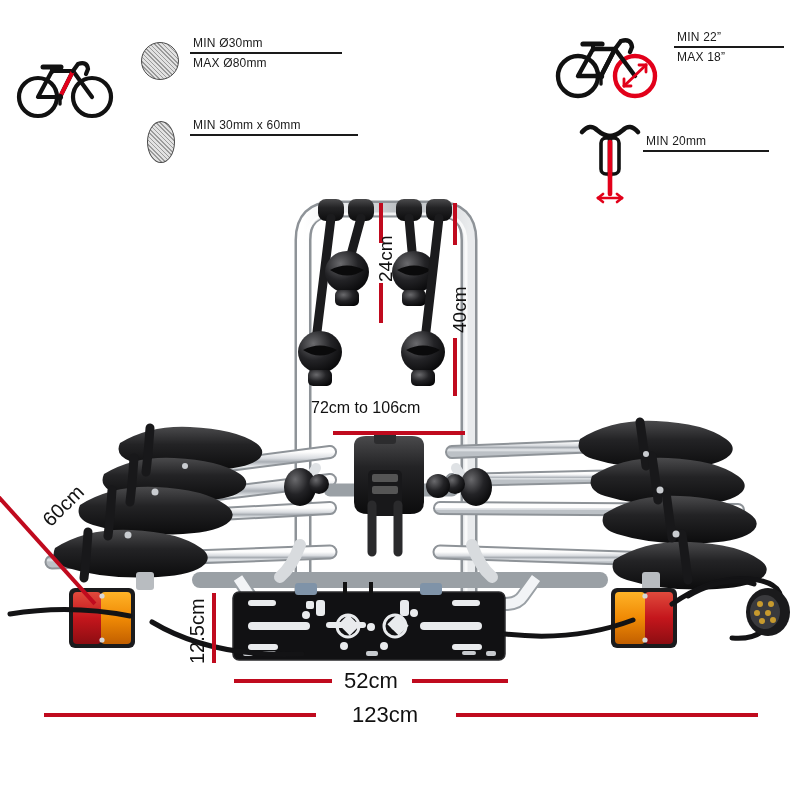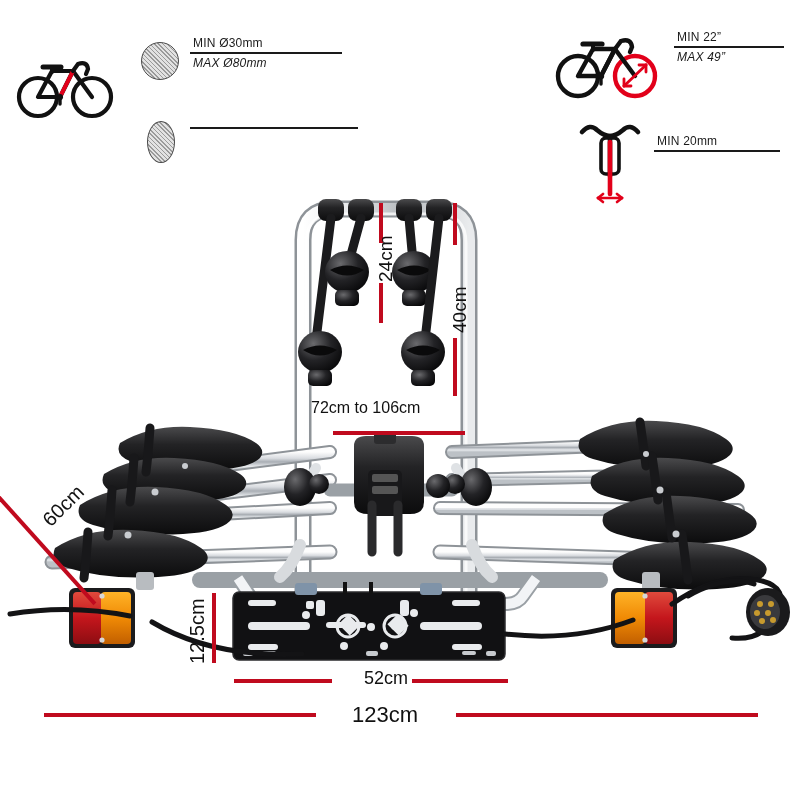--- a/index.html
+++ b/index.html
@@ -11,21 +11,21 @@
     position:relative;
     overflow:hidden;
   }
   .abs{position:absolute;}
 
   
   .spec-text{font-size:12px;letter-spacing:.2px;white-space:nowrap;color:#1a1a1a;}
   .spec-frac{display:inline-block;text-align:left;}
   .spec-frac .num{padding:0 3px 2px 3px;}
   .spec-frac .rule{height:2px;background:#1a1a1a;width:100%;}
-  .spec-frac .den{padding:2px 3px 0 3px;font-style:italic;}
+  .spec-frac .den{padding:2px 3px 0 3px;}
 
   .hatch-circle{
     border:1.6px solid #4a4a4a;
     border-radius:50%;
     background:
       repeating-linear-gradient(45deg,
         #9a9a9a 0px,#9a9a9a 1px,
         #e2e2e2 1px,#e2e2e2 3px);
   }
 
@@ -73,20 +73,21 @@
       <div class="num">MIN Ø30mm</div>
       <div class="rule"></div>
       <div class="den">MAX Ø80mm</div>
     </div>
   </div>
 
   <div class="abs hatch-circle" style="left:133px;top:93px;width:26px;height:40px;"></div>
 
   <div class="abs spec-text" style="left:176px;top:90px;">
     <div class="spec-frac" style="min-width:168px;">
+      <div class="num">MIN  30mm x 60mm</div>
       <div class="rule"></div>
     </div>
   </div>
 </div>
 
 <div class="abs" style="left:548px;top:22px;width:250px;height:175px;">
 
   <div class="abs" style="left:6px;top:4px;">
     <svg width="112" height="76" viewBox="0 0 112 76">
       <circle cx="24" cy="50" r="20" fill="none" stroke="#111" stroke-width="4.4"></circle>
@@ -106,41 +107,41 @@
         <path d="M92 39 L92 46"></path>
           <path d="M92 39 L85 39"></path>
       </g>
     </svg>
   </div>
 
   <div class="abs spec-text" style="left:126px;top:8px;">
     <div class="spec-frac" style="min-width:110px;">
       <div class="num">MIN 22”</div>
       <div class="rule"></div>
-      <div class="den">MAX 49”</div>
+      <div class="den">MAX 18”</div>
     </div>
   </div>
 
   <div class="abs" style="left:26px;top:94px;">
     <svg width="72" height="88" viewBox="0 0 72 88">
       <path d="M8 16 Q16 7 23 14 Q30 20 36 20 Q42 20 49 14 Q56 7 64 16" fill="none" stroke="#111" stroke-width="4.6" stroke-linecap="round"></path>
       <rect x="27" y="22" width="18" height="36" rx="5" fill="none" stroke="#111" stroke-width="3.6"></rect>
       <path d="M36 20 L36 60" stroke="#111" stroke-width="4.6" stroke-linecap="round"></path>
       <path d="M36 26 L36 78" stroke="#e2001a" stroke-width="4.6" stroke-linecap="round"></path>
       <g stroke="#e2001a" stroke-width="2.6" stroke-linecap="round">
         <path d="M24 82 L48 82"></path>
         <path d="M24 82 L29 78"></path>
           <path d="M24 82 L29 86"></path>
         <path d="M48 82 L43 78"></path>
           <path d="M48 82 L43 86"></path>
       </g>
     </svg>
   </div>
 
-  <div class="abs spec-text" style="left:106px;top:112px;">
+  <div class="abs spec-text" style="left:95px;top:112px;">
     <div class="spec-frac" style="min-width:126px;">
       <div class="num">MIN  20mm</div>
       <div class="rule"></div>
     </div>
   </div>
 </div>
 
 <svg class="prod" viewBox="0 0 800 800">
   <defs>
     <linearGradient id="alu" x1="0" y1="0" x2="0" y2="1">
@@ -401,18 +402,18 @@
 <div class="abs dim-label" style="left:311px;top:399px;font-size:16px;">72cm to 106cm</div>
 <div class="abs redline hline" style="left:333px;top:431px;width:132px;"></div>
 
 <div class="abs redline" style="left:30px;top:440px;width:4px;height:188px;transform:rotate(-42deg);transform-origin:center;"></div>
 <div class="abs dim-label rot-diag" style="left:38px;top:515px;font-size:20px;">60cm</div>
 
 <div class="abs redline vline" style="left:212px;top:593px;height:70px;"></div>
 <div class="abs dim-label rot90" style="left:186px;top:664px;font-size:20px;">12.5cm</div>
 
 <div class="abs redline hline" style="left:234px;top:679px;width:98px;"></div>
-<div class="abs dim-label" style="left:364px;top:668px;font-size:18px;">52cm</div>
+<div class="abs dim-label" style="left:344px;top:668px;font-size:22px;">52cm</div>
 <div class="abs redline hline" style="left:412px;top:679px;width:96px;"></div>
 
 <div class="abs redline hline" style="left:44px;top:713px;width:272px;"></div>
 <div class="abs dim-label" style="left:352px;top:702px;font-size:22px;">123cm</div>
 <div class="abs redline hline" style="left:456px;top:713px;width:302px;"></div>
 
 </body></html>

